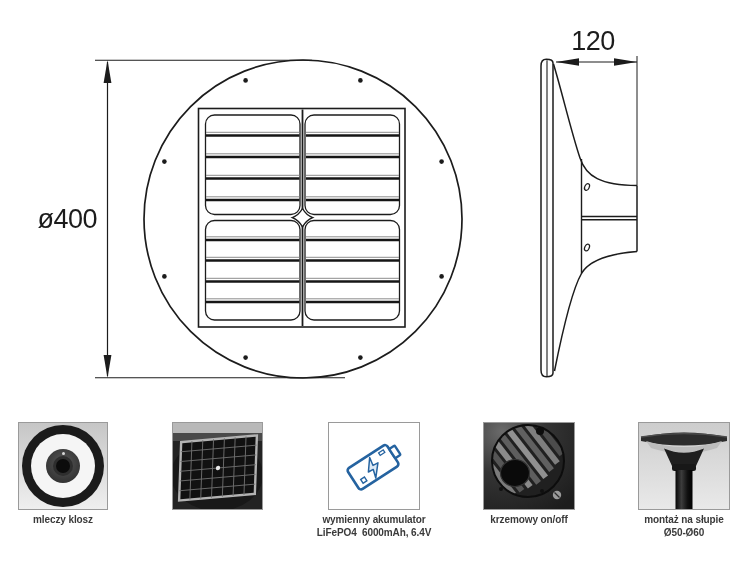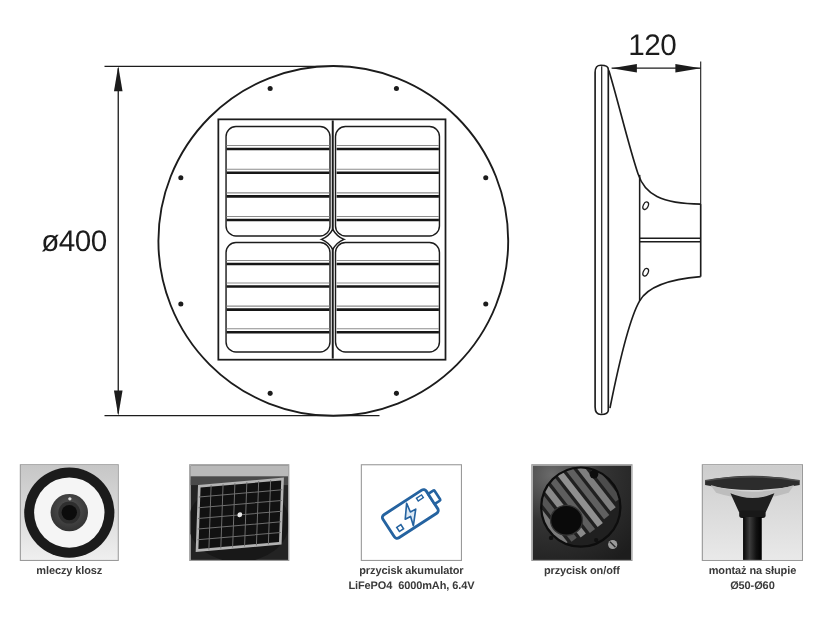--- a/index.html
+++ b/index.html
@@ -215,19 +215,19 @@
       <path d="M7,18 Q45,30 83,18 L78,25 Q45,36 12,25 Z" fill="#bdbdbd"></path>
       <path d="M25,25.5 Q45,34 65,25.5 L57,43 L33,43 Z" fill="#1f1f1f"></path>
 
       <rect x="33" y="41" width="24" height="7" rx="2.5" fill="#181818"></rect>
       <rect x="36.5" y="47" width="17" height="39" fill="url(#g5p)"></rect>
     </svg>
   </div>
 
   
   <div class="caption" style="left:-22px">mleczy klosz</div>
-  <div class="caption" style="left:289px">przycisk akumulator
+  <div class="caption" style="left:289px">wymienny akumulator
 LiFePO4  6000mAh, 6.4V</div>
-  <div class="caption" style="left:444px">przycisk on/off</div>
+  <div class="caption" style="left:444px">krzemowy on/off</div>
   <div class="caption" style="left:599px">montaż na słupie
 Ø50-Ø60</div>
 
 </div>
 
 </body></html>

